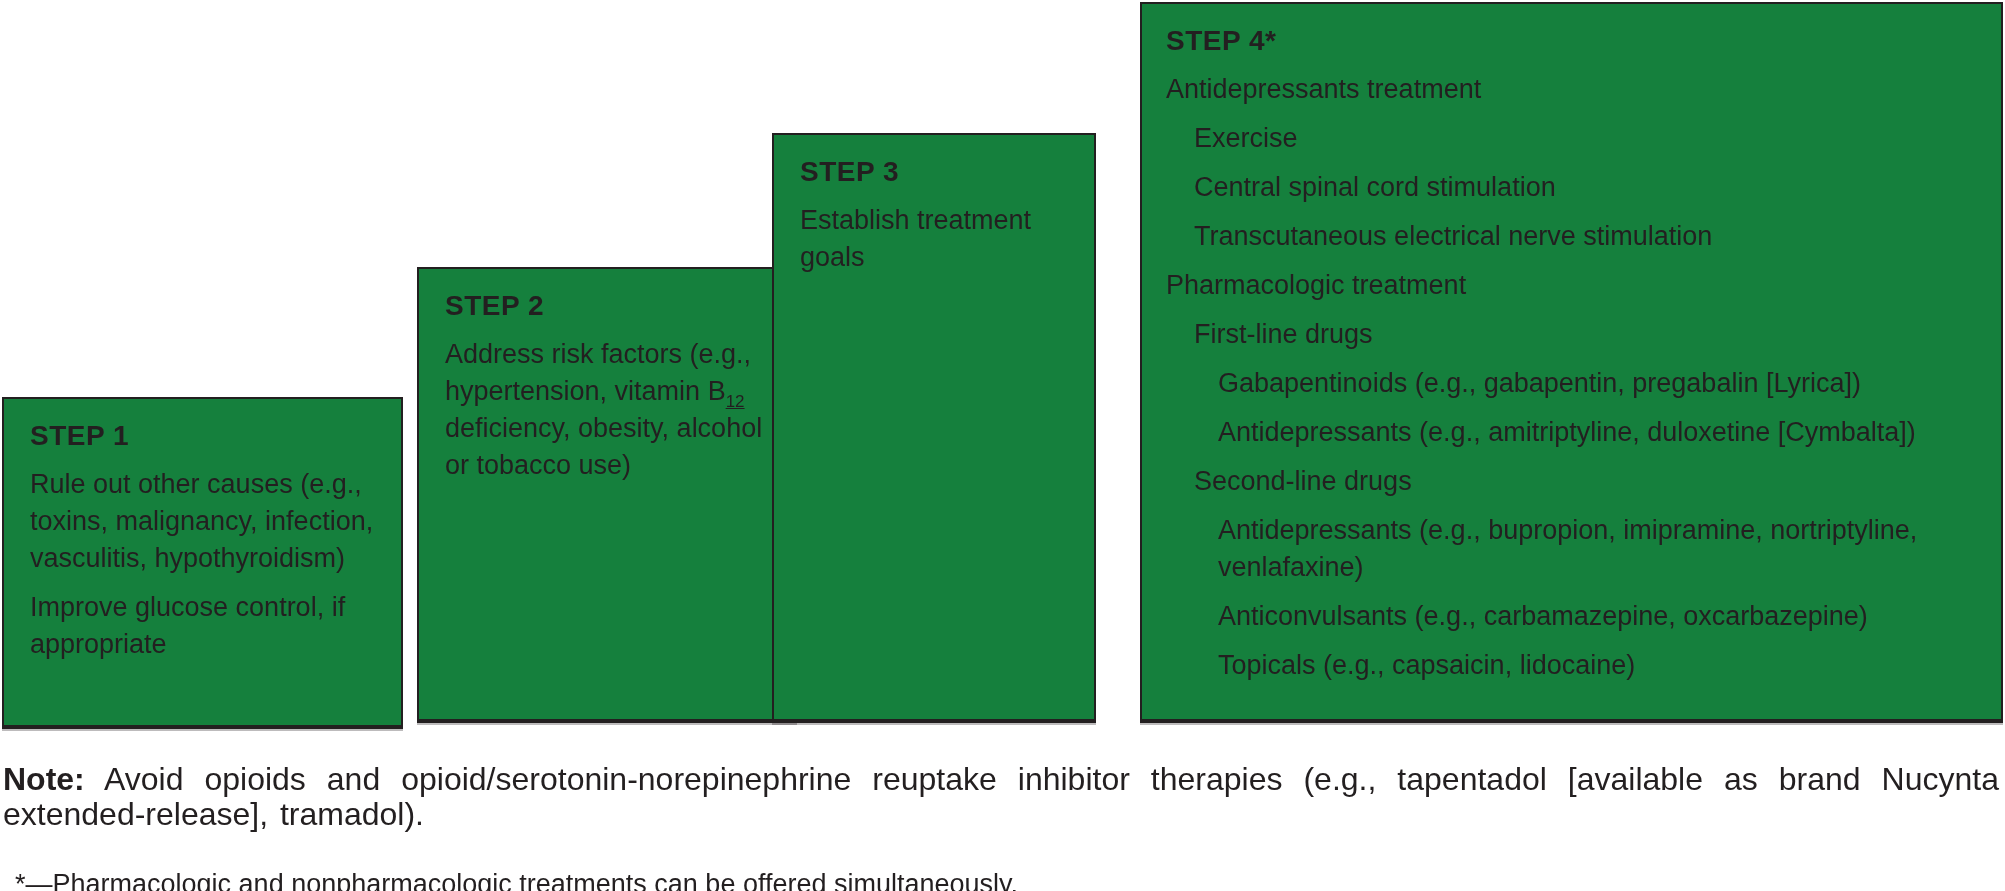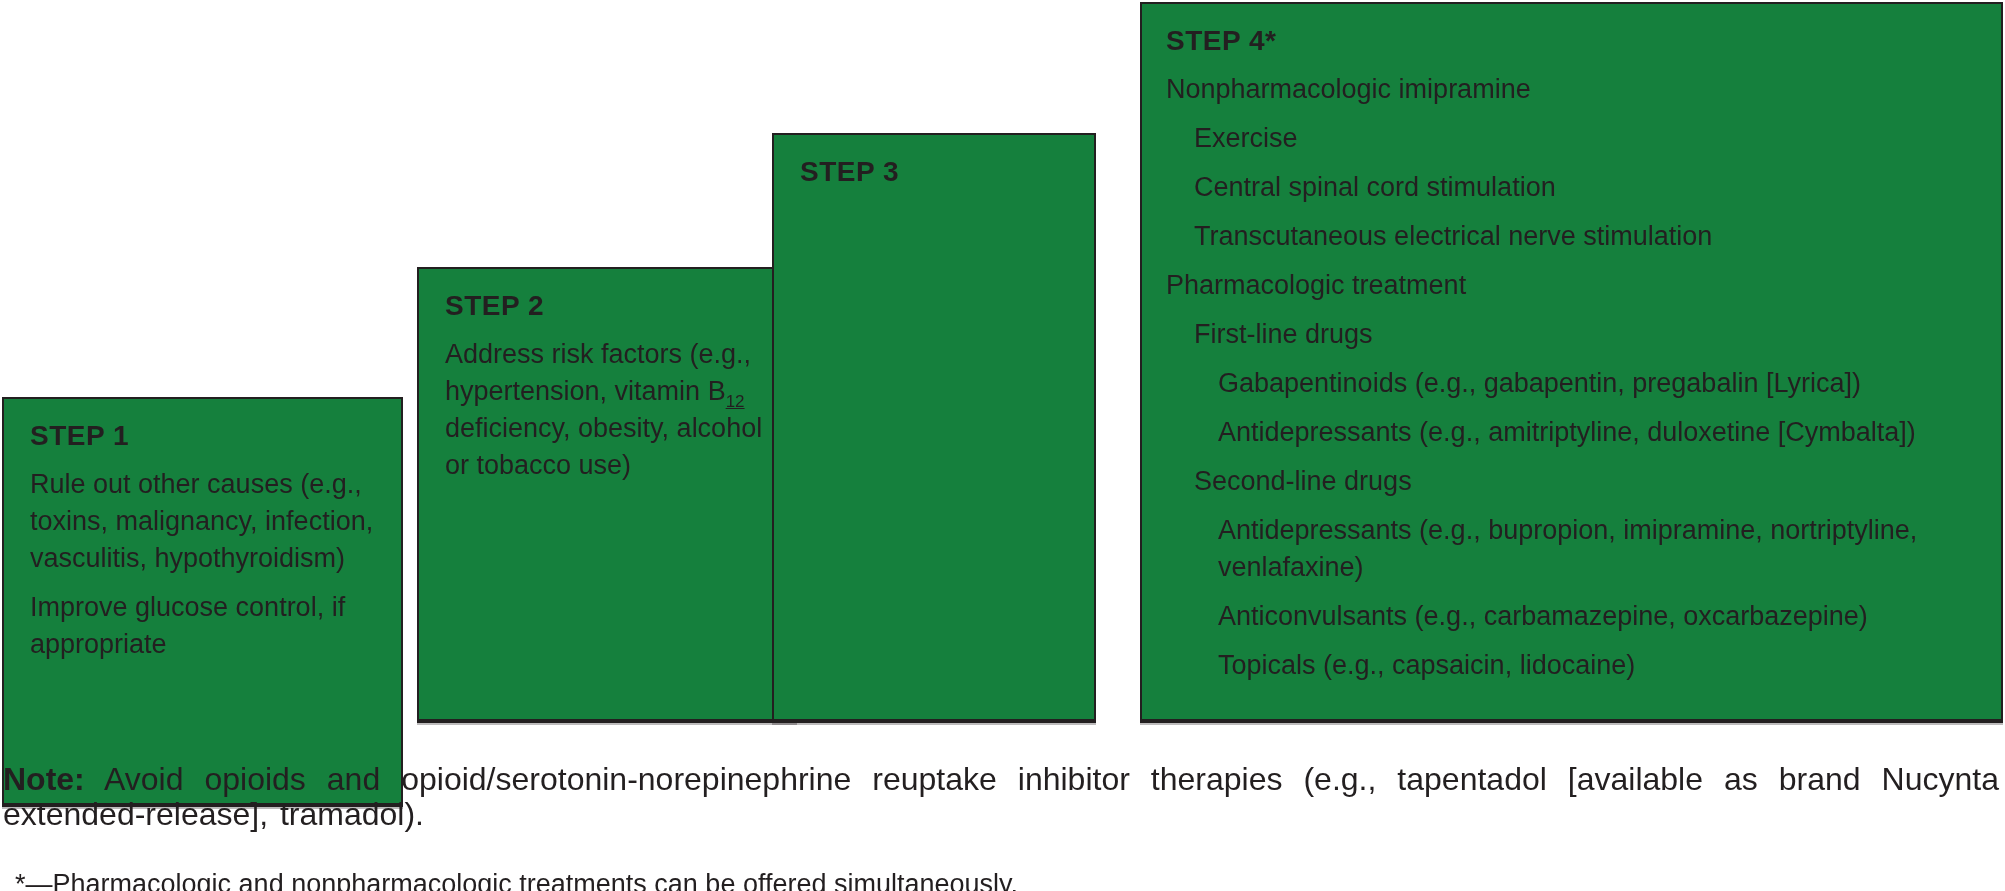--- a/index.html
+++ b/index.html
@@ -18,21 +18,21 @@
   }
   .step-box {
     position: absolute;
     box-sizing: border-box;
     background: #15803d;
     border: 2px solid #231f20;
     border-bottom-width: 4px;
     box-shadow: 0 2px 0 rgba(35,31,32,0.30);
     padding: 18px 14px 0 26px;
   }
-  .step-box.b1 { left: 2px;    top: 397px; width: 401px; height: 410px; padding-right: 20px; }
+  .step-box.b1 { left: 2px;    top: 397px; width: 401px; height: 332px; padding-right: 20px; }
   .step-box.b2 { left: 417px;  top: 267px; width: 380px; height: 456px; }
   .step-box.b3 { left: 772px;  top: 133px; width: 324px; height: 590px; }
   .step-box.b4 { left: 1140px; top: 2px;   width: 863px; height: 721px; padding-left: 24px; padding-right: 12px; }
   .step-title {
     margin: 0 0 12px 0;
     font-size: 28px;
     line-height: 37px;
     font-weight: bold;
     letter-spacing: 0.5px;
   }
@@ -81,25 +81,26 @@
     <p class="step-item">Improve glucose control, if appropriate</p>
   </div>
 
   <div class="step-box b2">
     <p class="step-title">STEP 2</p>
     <p class="step-item"><span>Address risk factors (e.g., hypertension, vitamin B</span><span class="sub12">12</span><span> deficiency, obesity, alcohol or tobacco use)</span></p>
   </div>
 
   <div class="step-box b3">
     <p class="step-title">STEP 3</p>
+    <p class="step-item">Establish treatment goals</p>
   </div>
 
   <div class="step-box b4">
     <p class="step-title">STEP 4*</p>
-    <p class="step-item">Nonpharmacologic imipramine</p>
+    <p class="step-item">Antidepressants treatment</p>
     <p class="step-item ind1">Exercise</p>
     <p class="step-item ind1">Central spinal cord stimulation</p>
     <p class="step-item ind1">Transcutaneous electrical nerve stimulation</p>
     <p class="step-item">Pharmacologic treatment</p>
     <p class="step-item ind1">First-line drugs</p>
     <p class="step-item ind2">Gabapentinoids (e.g., gabapentin, pregabalin [Lyrica])</p>
     <p class="step-item ind2">Antidepressants (e.g., amitriptyline, duloxetine [Cymbalta])</p>
     <p class="step-item ind1">Second-line drugs</p>
     <p class="step-item ind2">Antidepressants (e.g., bupropion, imipramine, nortriptyline, venlafaxine)</p>
     <p class="step-item ind2">Anticonvulsants (e.g., carbamazepine, oxcarbazepine)</p>

